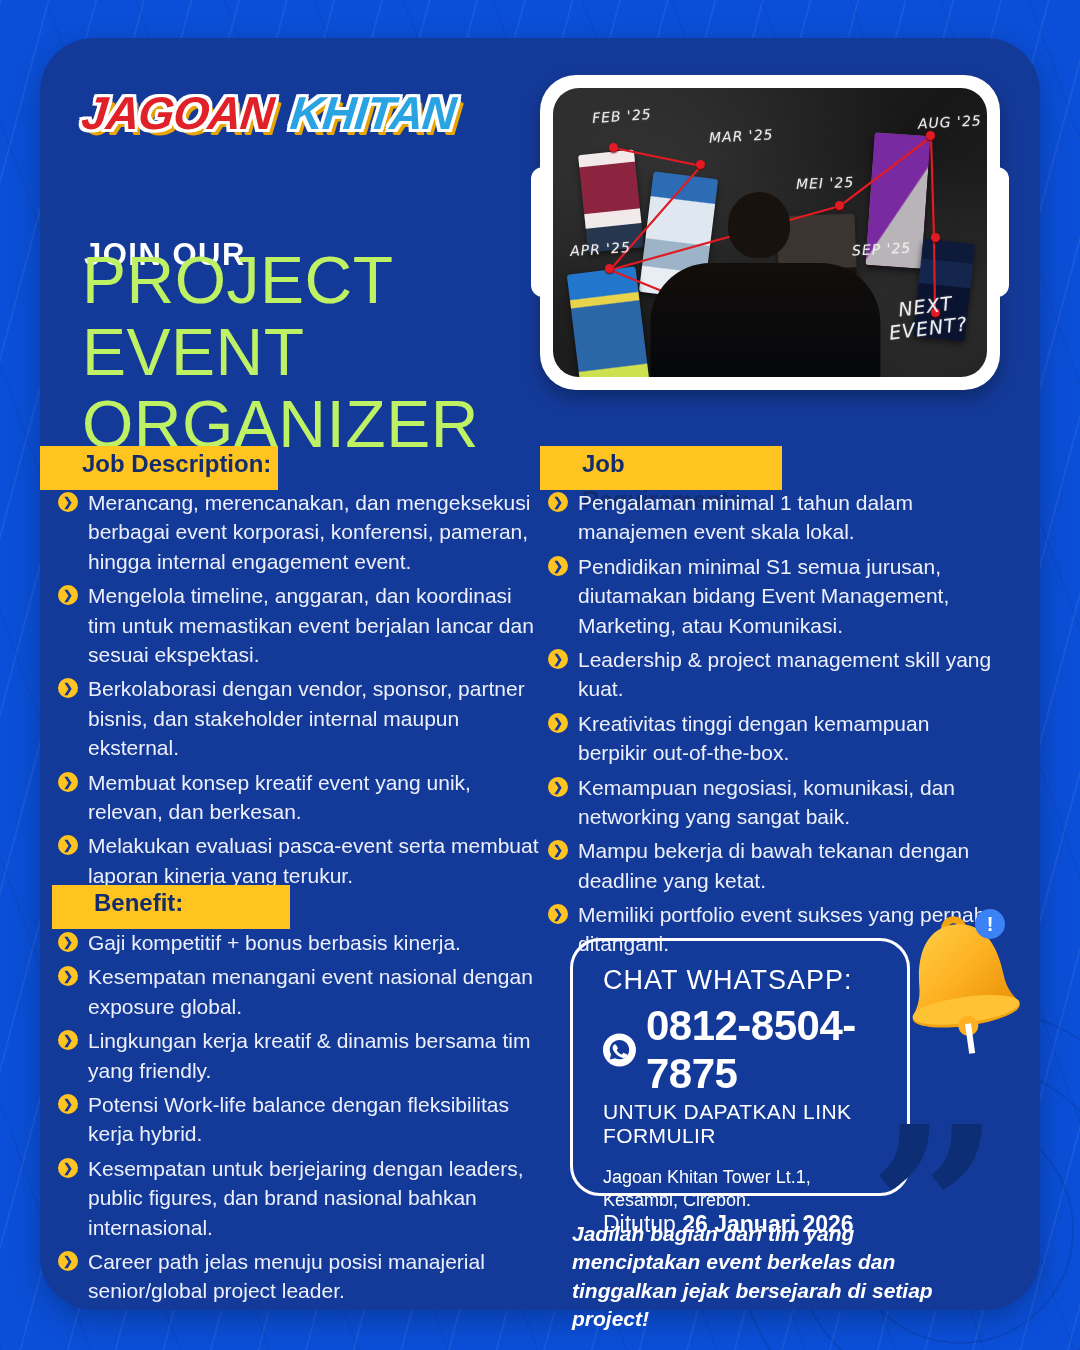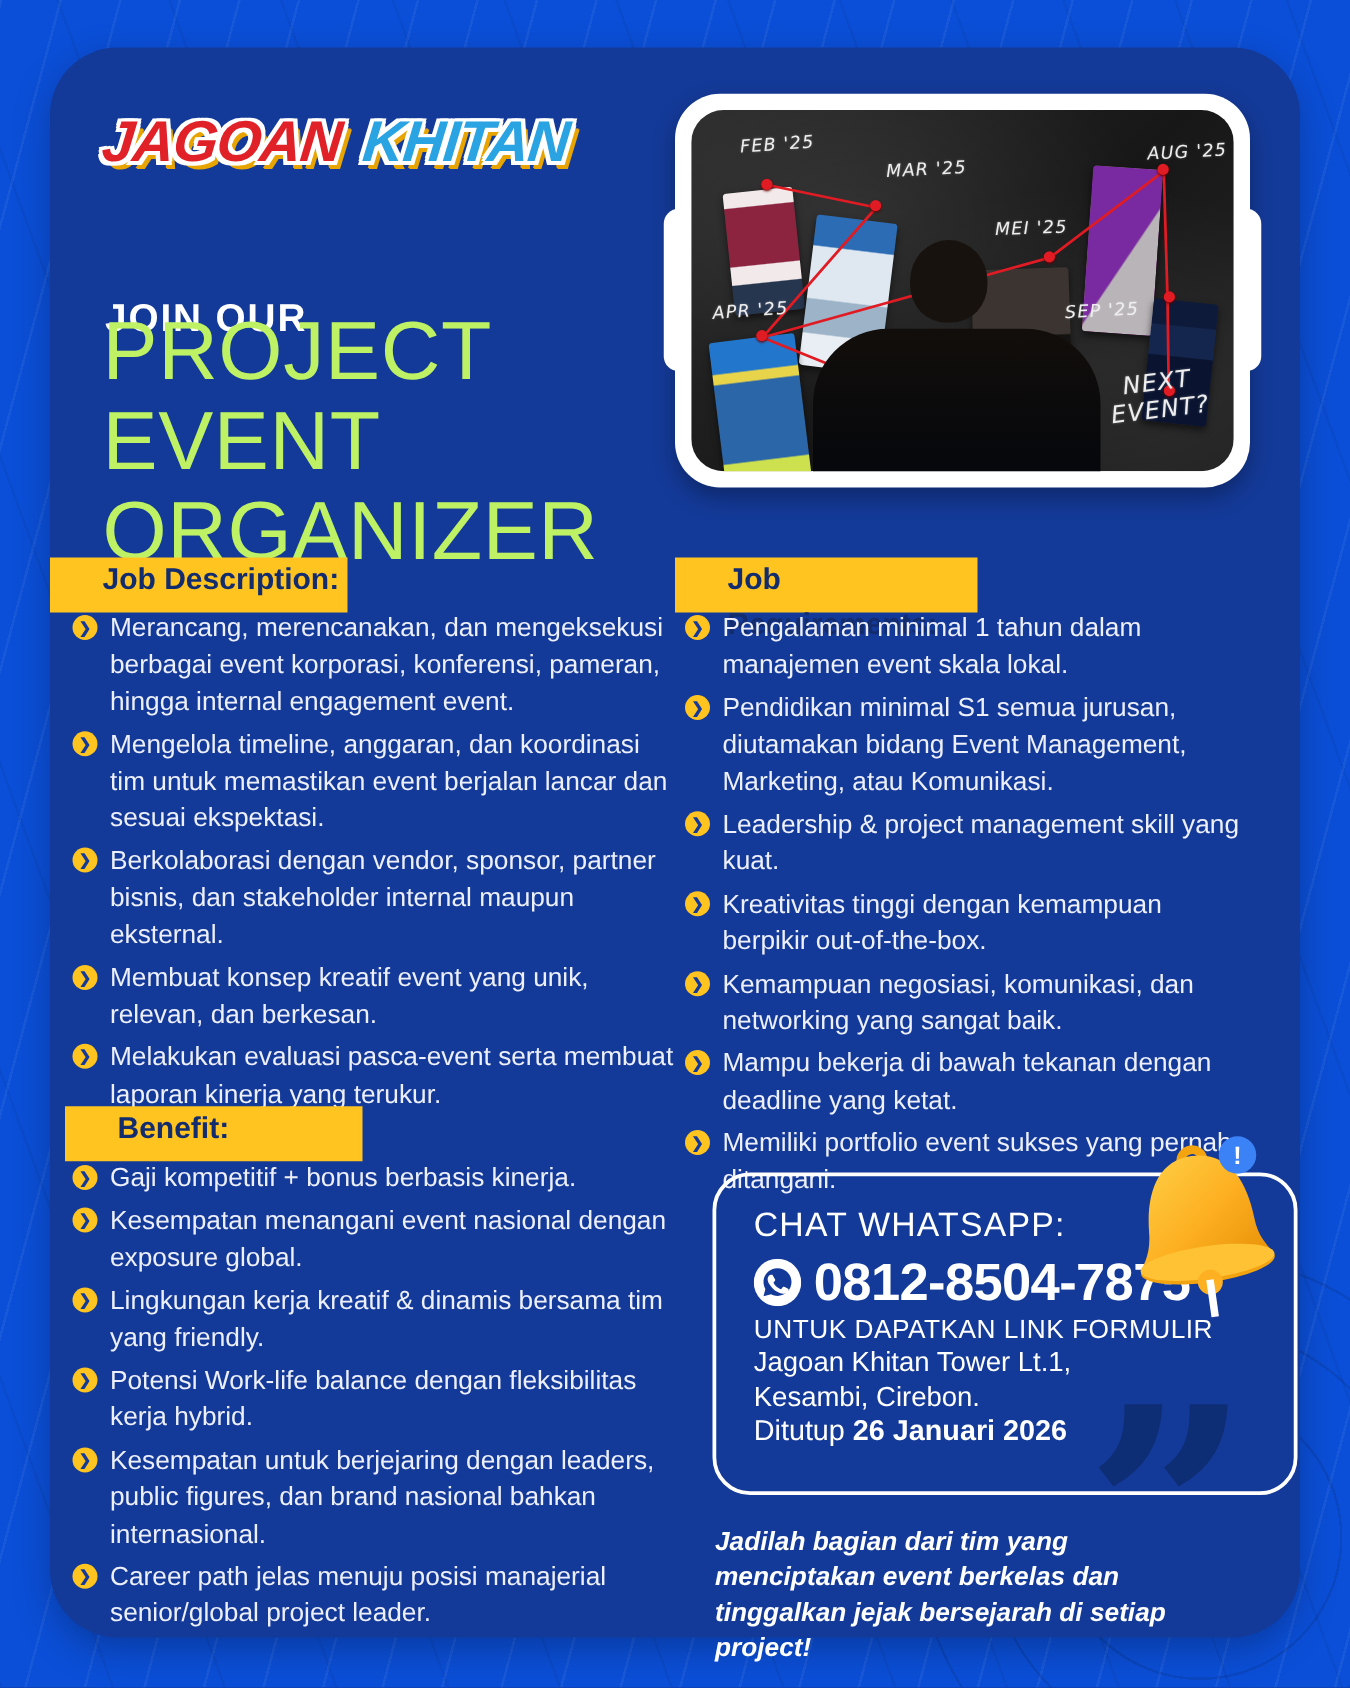--- a/index.html
+++ b/index.html
@@ -61,27 +61,27 @@
   .silhouette-body{position:absolute;left:50%;bottom:-6px;width:230px;height:120px;transform:translateX(-52%);
     background:linear-gradient(180deg,#120e0b,#05070c);border-radius:60px 60px 0 0;}
   
   .badge{position:absolute;height:44px;background:#ffc420;color:#132c6e;font-weight:bold;
     font-size:24px;line-height:36px;padding-left:42px;box-sizing:border-box;}
   .list{position:absolute;color:#edf0fb;font-size:21px;line-height:1.4;}
   .list .item{display:flex;margin-bottom:5px;}
   .bullet{flex:0 0 20px;width:20px;height:20px;border-radius:50%;background:#ffc420;color:#143a99;
     font-size:12px;font-weight:bold;text-align:center;line-height:20px;margin:4px 10px 0 0;}
   
-  .contact-box{position:absolute;left:530px;top:900px;width:468px;height:258px;
+  .contact-box{position:absolute;left:530px;top:900px;width:340px;height:258px;
     border:3px solid #fff;border-radius:30px;box-sizing:border-box;padding:24px 0 0 30px;color:#fff;}
   .chat-label{font-size:27px;letter-spacing:1px;}
   .phone-row{display:flex;align-items:center;margin-top:6px;}
   .phone-number{font-size:42px;font-weight:bold;letter-spacing:-0.5px;margin-left:10px;}
   .phone-note{font-size:21px;margin-top:2px;letter-spacing:0.4px;}
-  .address{font-size:22px;line-height:1.25;}
+  .address{font-size:18px;line-height:1.25;margin-top:18px;}
   .deadline{font-size:23px;}
   .deadline b{font-weight:bold;}
   
   .bell{position:absolute;left:858px;top:868px;width:130px;height:150px;}
   
   .quote-mark{position:absolute;left:828px;top:1058px;font-size:230px;font-weight:bold;color:#0d2e74;
     font-family:"DejaVu Serif",serif;line-height:1;}
   .quote-text{position:absolute;left:532px;top:1182px;width:410px;color:#fff;
     font-size:21px;font-weight:bold;font-style:italic;line-height:1.35;}
 </style>

